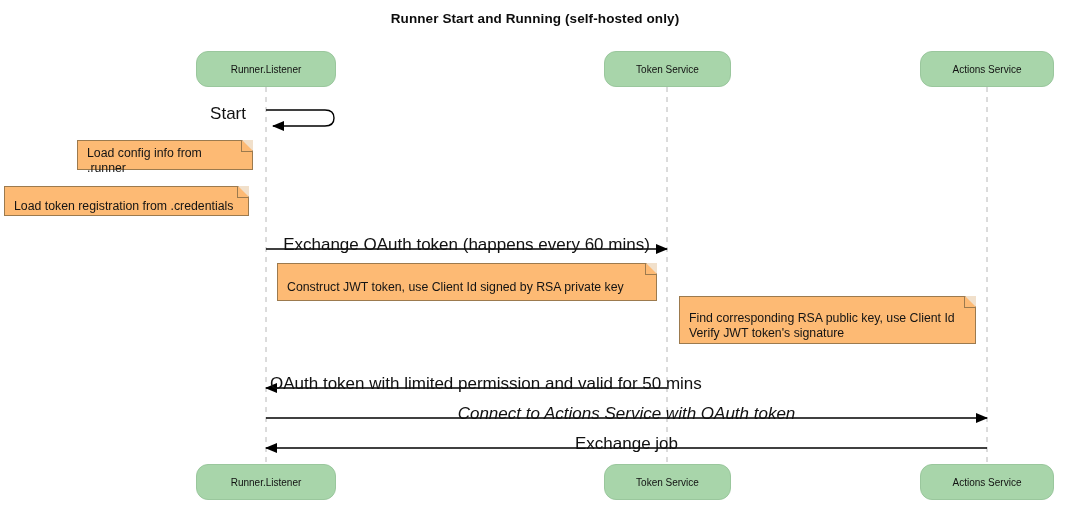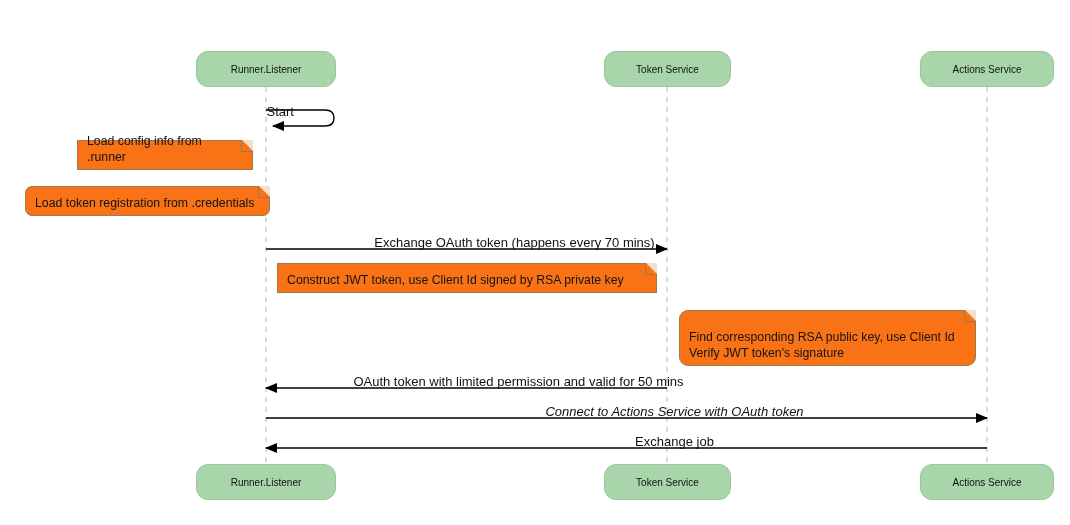--- a/index.html
+++ b/index.html
@@ -48,24 +48,24 @@
     display: flex;
     align-items: center;
     justify-content: center;
     font-size: 10px;
     color: #111111;
     height: 36px;
   }
   .note {
     position: absolute;
     box-sizing: border-box;
-    background: #f97316;
+    background: #fdba74;
     border: 1px solid #9c7a4e;
     display: flex;
-    align-items: flex-end;
+    align-items: center;
     justify-content: flex-start;
     font-size: 12.3px;
     color: #141414;
     padding: 16px 9px 4px 9px;
     line-height: 15.5px;
     white-space: pre-line;
   }
   .note .fold {
     position: absolute;
     top: -1px;
@@ -81,32 +81,32 @@
     right: -1px;
     width: 11px;
     height: 11px;
     border-left: 1px solid #9c7a4e;
     border-bottom: 1px solid #9c7a4e;
     transform: skew(0deg);
     pointer-events: none;
   }
   .msg-label {
     position: absolute;
-    font-size: 13px;
+    font-size: 17px;
     color: #111111;
     white-space: nowrap;
     text-align: center;
-    padding-left: 48px;
   }
 </style>
 </head>
 <body>
 
 <div id="diagram-root">
 
+  <div class="title-text">Runner Start and Running (self-hosted only)</div>
 
   <svg id="diagram-svg" width="1070" height="525">
     <defs>
       <marker id="arrow-r" markerWidth="12" markerHeight="10" refX="11" refY="5" orient="auto" markerUnits="userSpaceOnUse">
         <path d="M0,0 L12,5 L0,10 Z" fill="#000000"></path>
       </marker>
       <marker id="arrow-l" markerWidth="12" markerHeight="10" refX="11" refY="5" orient="auto" markerUnits="userSpaceOnUse">
         <path d="M0,0 L12,5 L0,10 Z" fill="#000000"></path>
       </marker>
     </defs>
@@ -141,26 +141,26 @@
       </div>
       <div class="participant" style="left: 604px; width: 127px; top: 464px; background: rgb(168, 213, 170);">
         <span>Token Service</span>
       </div>
       <div class="participant" style="left: 920px; width: 134px; top: 464px; background: rgb(168, 213, 170);">
         <span>Actions Service</span>
       </div>
     </div>
   <div id="notes-layer">
       <div class="note" style="left: 77px; top: 140px; width: 176px; height: 30px;"><span>Load config info from .runner</span><span class="fold"></span><span class="fold-edge"></span></div>
-      <div class="note" style="left: 25px; top: 186px; width: 245px; height: 30px; border-radius: 7px;"><span>Load token registration from .credentials</span><span class="fold"></span><span class="fold-edge"></span></div>
-      <div class="note" style="left: 277px; top: 263px; width: 380px; height: 30px;"><span>Construct JWT token, use Client Id signed by RSA private key</span><span class="fold"></span><span class="fold-edge"></span></div>
-      <div class="note" style="left: 679px; top: 310px; width: 297px; height: 56px; border-radius: 9px;"><span>Find corresponding RSA public key, use Client Id
+      <div class="note" style="left: 4px; top: 186px; width: 245px; height: 30px;"><span>Load token registration from .credentials</span><span class="fold"></span><span class="fold-edge"></span></div>
+      <div class="note" style="left: 277px; top: 263px; width: 380px; height: 38px;"><span>Construct JWT token, use Client Id signed by RSA private key</span><span class="fold"></span><span class="fold-edge"></span></div>
+      <div class="note" style="left: 679px; top: 296px; width: 297px; height: 48px;"><span>Find corresponding RSA public key, use Client Id
 Verify JWT token's signature</span><span class="fold"></span><span class="fold-edge"></span></div>
     </div>
   <div id="labels-layer">
       <div class="msg-label" style="top: 104px; left: 0px; width: 246px; text-align: right;">Start</div>
-      <div class="msg-label" style="top: 235px; left: 266px; width: 401px; text-align: center;">Exchange OAuth token (happens every 70 mins)</div>
+      <div class="msg-label" style="top: 235px; left: 266px; width: 401px; text-align: center;">Exchange OAuth token (happens every 60 mins)</div>
       <div class="msg-label" style="top: 374px; left: 270px; width: 401px; text-align: center;">OAuth token with limited permission and valid for 50 mins</div>
       <div class="msg-label" style="top: 404px; left: 266px; width: 721px; text-align: center; font-style: italic;">Connect to Actions Service with OAuth token</div>
       <div class="msg-label" style="top: 434px; left: 266px; width: 721px; text-align: center;">Exchange job</div>
     </div>
 
 </div>
 
 </body></html>

